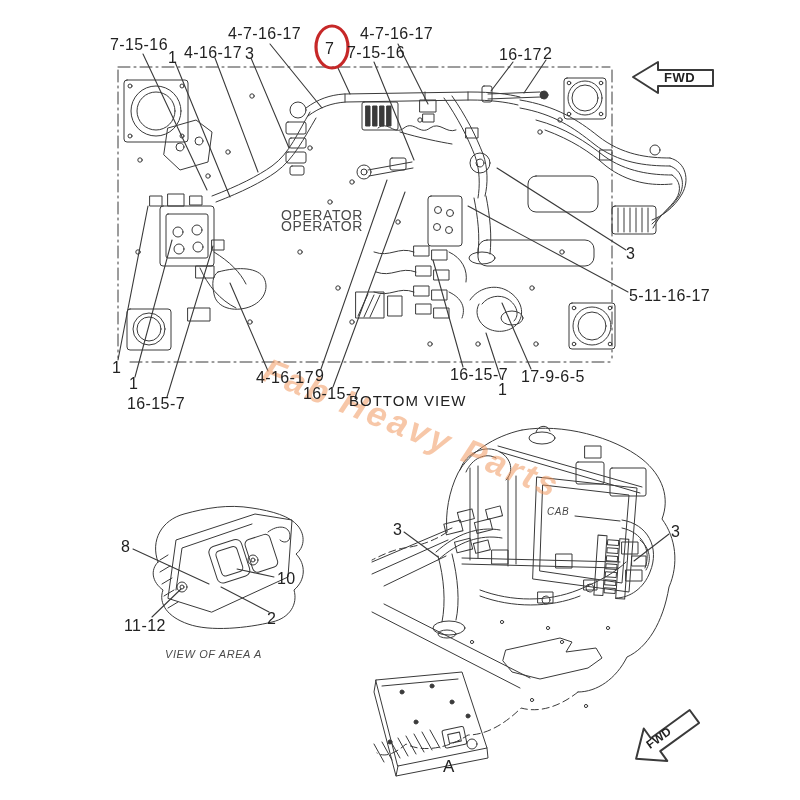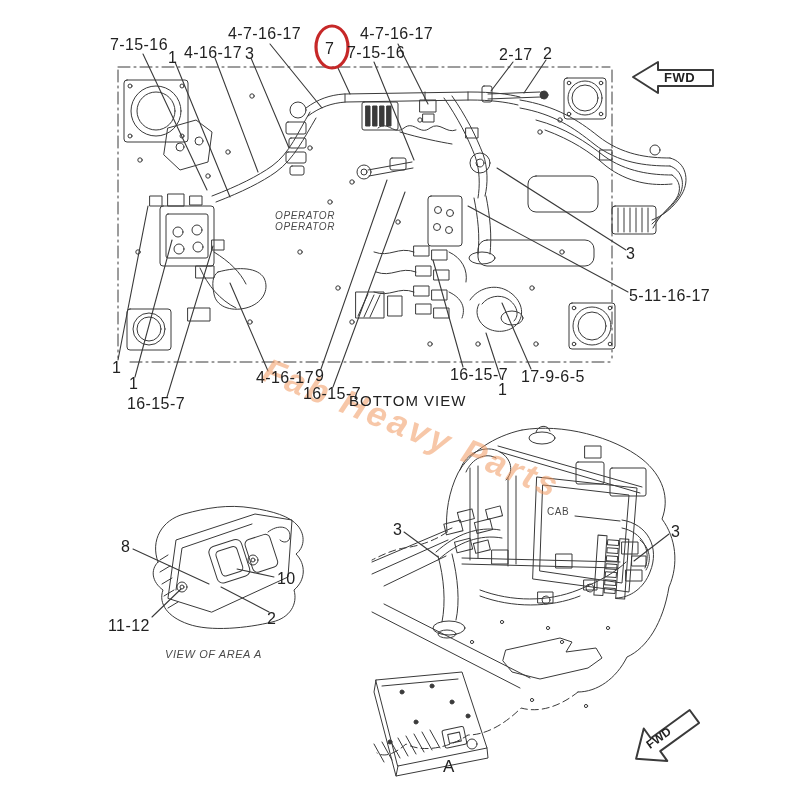--- a/index.html
+++ b/index.html
@@ -3,23 +3,23 @@
 <meta charset="utf-8">
 <style>
   html,body{margin:0;padding:0;background:#fff;}
   #stage{position:relative;width:800px;height:800px;background:#ffffff;overflow:hidden;
          font-family:"Liberation Sans",sans-serif;}
   svg{position:absolute;left:0;top:0;}
   .co{position:absolute;font-size:16px;color:#222;letter-spacing:.4px;white-space:nowrap;}
   .caption{position:absolute;color:#222;white-space:nowrap;}
   .muted{color:#4a4a4a;}
   #bottom-view-caption{left:349px;top:392px;font-size:15px;letter-spacing:1px;text-align:right;}
-  #operator-label{left:275px;top:210px;font-size:10px;line-height:11px;letter-spacing:.6px;text-align:center;font-style:italic;}
+  #operator-label{left:281px;top:210px;font-size:14px;line-height:11px;letter-spacing:.6px;text-align:center;}
   #area-a-caption{left:165px;top:648px;font-size:11px;letter-spacing:.6px;font-style:italic;}
-  #cab-label{left:547px;top:506px;font-size:10px;letter-spacing:.5px;}
+  #cab-label{left:547px;top:506px;font-size:10px;letter-spacing:.5px;font-style:italic;}
   #area-marker{left:443px;top:757px;font-size:17px;}
   #fwd-top-label{left:664px;top:70px;font-size:13px;font-weight:bold;letter-spacing:.5px;}
   #fwd-bottom-label{left:645px;top:731px;font-size:12px;font-weight:bold;
       transform:rotate(-36deg);transform-origin:center;}
   #watermark{position:absolute;left:272px;top:350px;font-size:35px;font-weight:bold;font-style:italic;
       color:rgba(240,153,97,0.55);letter-spacing:3px;white-space:nowrap;
       transform:rotate(22deg);transform-origin:left top;}
 </style>
 </head>
 <body>
@@ -382,35 +382,35 @@
 <div id="watermark">Fab Heavy Parts</div>
 
 <div class="co" style="left:110px;top:36px">7-15-16</div>
 <div class="co" style="left:168px;top:49px">1</div>
 <div class="co" style="left:184px;top:44px">4-16-17</div>
 <div class="co" style="left:245px;top:45px">3</div>
 <div class="co" style="left:228px;top:25px">4-7-16-17</div>
 <div class="co" style="left:325px;top:40px">7</div>
 <div class="co" style="left:360px;top:25px">4-7-16-17</div>
 <div class="co" style="left:347px;top:44px">7-15-16</div>
-<div class="co" style="left:499px;top:46px">2-17</div>
+<div class="co" style="left:499px;top:46px">16-17</div>
 <div class="co" style="left:543px;top:45px">2</div>
 <div class="co" style="left:626px;top:245px">3</div>
 <div class="co" style="left:629px;top:287px">5-11-16-17</div>
 <div class="co" style="left:112px;top:359px">1</div>
 <div class="co" style="left:129px;top:375px">1</div>
 <div class="co" style="left:127px;top:395px">16-15-7</div>
 <div class="co" style="left:256px;top:369px">4-16-17</div>
 <div class="co" style="left:315px;top:367px">9</div>
 <div class="co" style="left:303px;top:385px">16-15-7</div>
 <div class="co" style="left:450px;top:366px">16-15-7</div>
 <div class="co" style="left:498px;top:381px">1</div>
 <div class="co" style="left:521px;top:368px">17-9-6-5</div>
 <div class="co" style="left:121px;top:538px">8</div>
-<div class="co" style="left:108px;top:617px">11-12</div>
+<div class="co" style="left:124px;top:617px">11-12</div>
 <div class="co" style="left:277px;top:570px">10</div>
 <div class="co" style="left:267px;top:610px">2</div>
 <div class="co" style="left:393px;top:521px">3</div>
 <div class="co" style="left:671px;top:523px">3</div>
 
 <div class="caption" id="bottom-view-caption">BOTTOM VIEW</div>
 <div class="caption muted" id="operator-label">
   <div>OPERATOR</div>
   <div>OPERATOR</div>
 </div>

